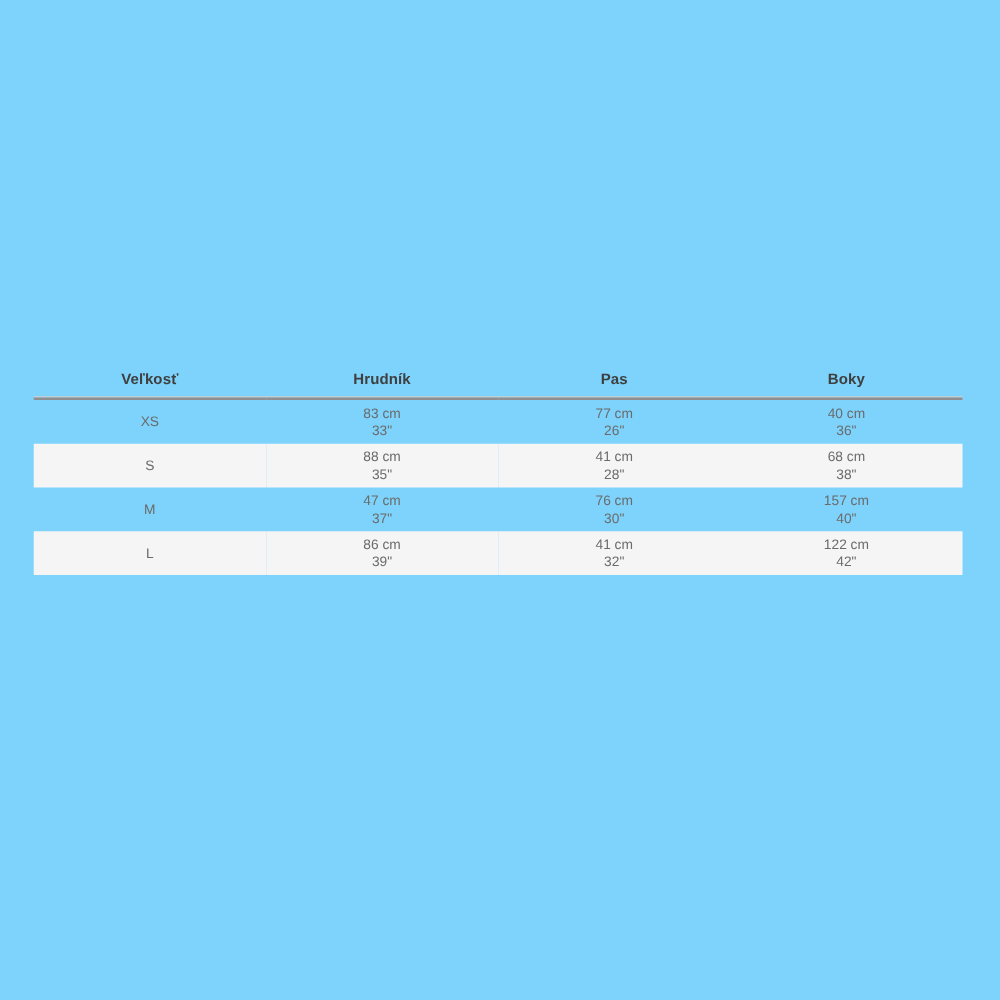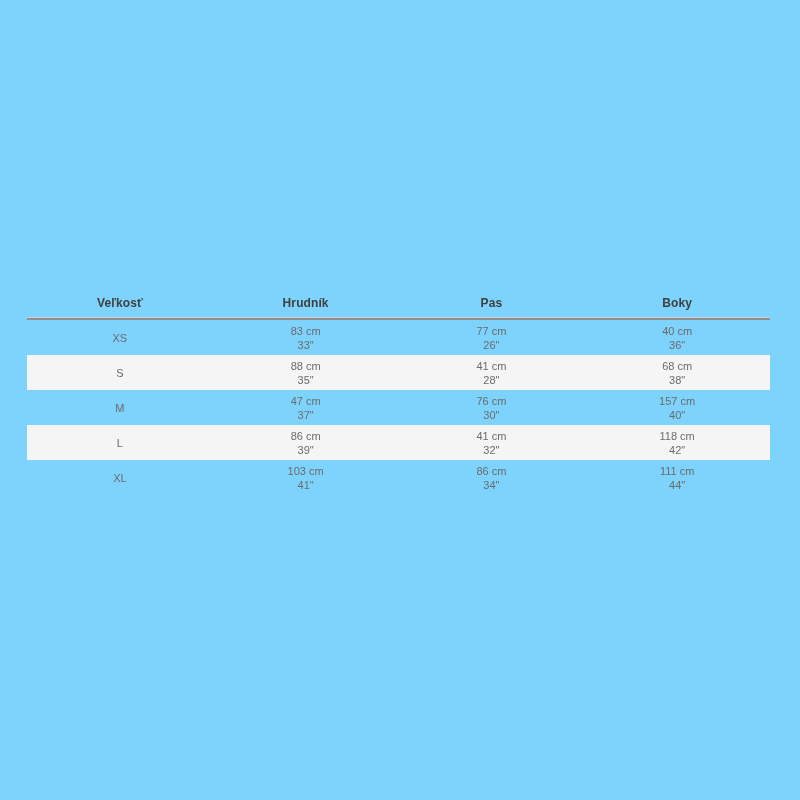--- a/index.html
+++ b/index.html
@@ -122,35 +122,20 @@
           <td>L</td>
           <td>
             <div class="measure-line">86 cm</div>
             <div class="measure-line">39"</div>
           </td>
           <td>
             <div class="measure-line">41 cm</div>
             <div class="measure-line">32"</div>
           </td>
           <td>
-            <div class="measure-line">118 cm</div>
+            <div class="measure-line">122 cm</div>
             <div class="measure-line">42"</div>
-          </td>
-        </tr>
-        <tr>
-          <td>XL</td>
-          <td>
-            <div class="measure-line">103 cm</div>
-            <div class="measure-line">41"</div>
-          </td>
-          <td>
-            <div class="measure-line">86 cm</div>
-            <div class="measure-line">34"</div>
-          </td>
-          <td>
-            <div class="measure-line">111 cm</div>
-            <div class="measure-line">44"</div>
           </td>
         </tr>
       </tbody>
     </table>
   </div>
 </div>
 
 </body></html>

